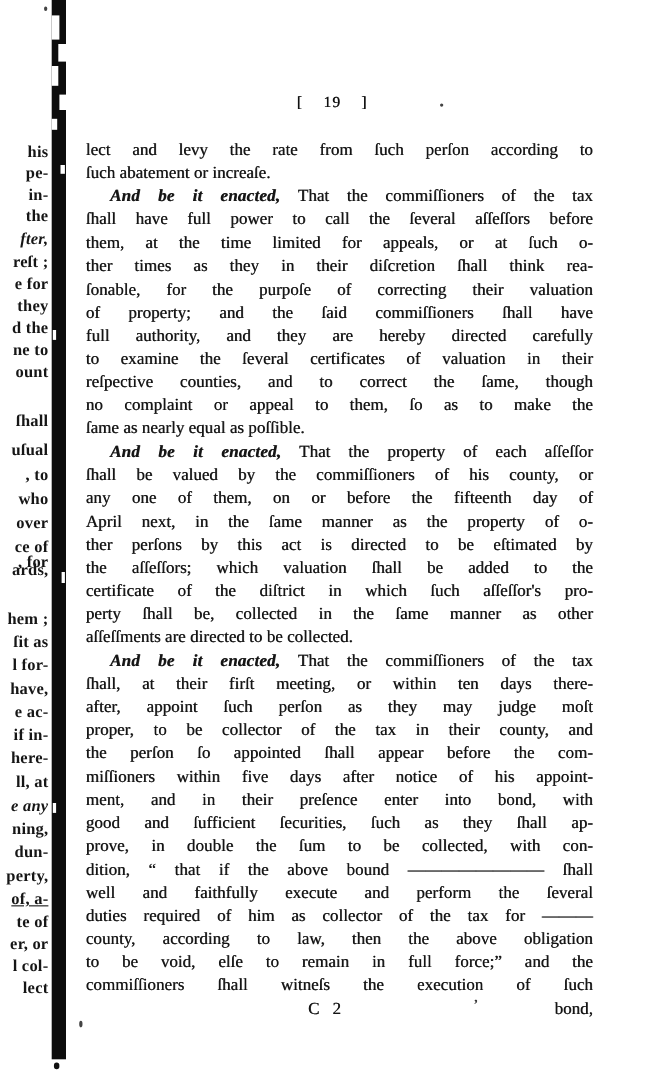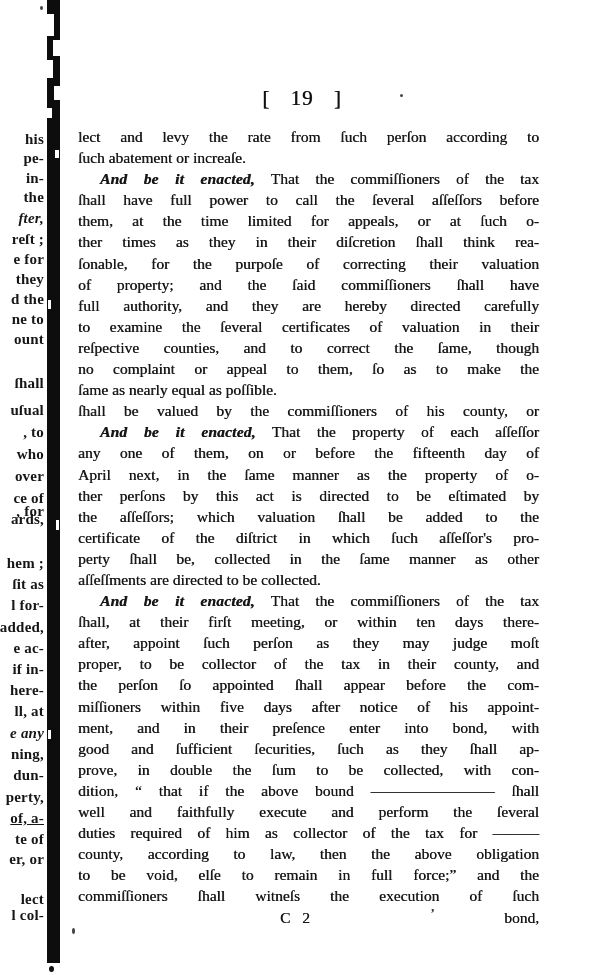--- a/index.html
+++ b/index.html
@@ -45,21 +45,21 @@
     letter-spacing: 0.2px;
     color: #161616;
   }
 
   
   .header {
     position: absolute;
     left: 78px; top: 86px;
     width: 448px;
     text-align: center;
-    font-size: 21px;
+    font-size: 14px;
     word-spacing: 14px;
     letter-spacing: 1px;
     color: #101010;
     text-shadow: 0.4px 0 0 rgba(16,16,16,0.85);
   }
 
   
   .textblock {
     position: absolute;
     left: 78px; top: 126px;
@@ -125,54 +125,54 @@
       <div class="frag" style="top: 402px;">uſual</div>
       <div class="frag" style="top: 424px;">, to</div>
       <div class="frag" style="top: 446px;">who</div>
       <div class="frag" style="top: 468px;">over</div>
       <div class="frag" style="top: 490px;">ce of</div>
       <div class="frag" style="top: 511px;">ards,</div>
       <div class="frag" style="top: 503px;">, for</div>
       <div class="frag" style="top: 555px;">hem ;</div>
       <div class="frag" style="top: 576px;">ſit as</div>
       <div class="frag" style="top: 597px;">l for-</div>
-      <div class="frag" style="top: 619px;">added,</div>
+      <div class="frag" style="top: 619px;">have,</div>
       <div class="frag" style="top: 640px;">e ac-</div>
       <div class="frag" style="top: 661px;">if in-</div>
       <div class="frag" style="top: 682px;">here-</div>
       <div class="frag" style="top: 703px;">ll, at</div>
       <div class="frag" style="top: 725px; font-style: italic;">e any</div>
       <div class="frag" style="top: 746px;">ning,</div>
       <div class="frag" style="top: 767px;">dun-</div>
       <div class="frag" style="top: 789px;">perty,</div>
       <div class="frag" style="top: 810px; text-decoration: underline;">of, a-</div>
       <div class="frag" style="top: 831px;">te of</div>
       <div class="frag" style="top: 851px;">er, or</div>
-      <div class="frag" style="top: 871px; margin-top: 36px;">l col-</div>
+      <div class="frag" style="top: 871px;">l col-</div>
       <div class="frag" style="top: 891px;">lect</div>
     </div>
 
   <div class="header">[ 19 ]</div>
 
   <div class="textblock">
       <div class="line">lect and levy the rate from ſuch perſon according to</div>
       <div class="line end">ſuch abatement or increaſe.</div>
       <div class="line indent"><span class="lead">And be it enacted,</span> That the commiſſioners of the tax</div>
       <div class="line">ſhall have full power to call the ſeveral aſſeſſors before</div>
       <div class="line">them, at the time limited for appeals, or at ſuch o-</div>
       <div class="line">ther times as they in their diſcretion ſhall think rea-</div>
       <div class="line">ſonable, for the purpoſe of correcting their valuation</div>
       <div class="line">of property; and the ſaid commiſſioners ſhall have</div>
       <div class="line">full authority, and they are hereby directed carefully</div>
       <div class="line">to examine the ſeveral certificates of valuation in their</div>
       <div class="line">reſpective counties, and to correct the ſame, though</div>
       <div class="line">no complaint or appeal to them, ſo as to make the</div>
       <div class="line end">ſame as nearly equal as poſſible.</div>
+      <div class="line indent"><span class="lead">And be it enacted,</span> That the property of each aſſeſſor</div>
       <div class="line">ſhall be valued by the commiſſioners of his county, or</div>
-      <div class="line indent"><span class="lead">And be it enacted,</span> That the property of each aſſeſſor</div>
       <div class="line">any one of them, on or before the fifteenth day of</div>
       <div class="line">April next, in the ſame manner as the property of o-</div>
       <div class="line">ther perſons by this act is directed to be eſtimated by</div>
       <div class="line">the aſſeſſors; which valuation ſhall be added to the</div>
       <div class="line">certificate of the diſtrict in which ſuch aſſeſſor's pro-</div>
       <div class="line">perty ſhall be, collected in the ſame manner as other</div>
       <div class="line end">aſſeſſments are directed to be collected.</div>
       <div class="line indent"><span class="lead">And be it enacted,</span> That the commiſſioners of the tax</div>
       <div class="line">ſhall, at their firſt meeting, or within ten days there-</div>
       <div class="line">after, appoint ſuch perſon as they may judge moſt</div>

